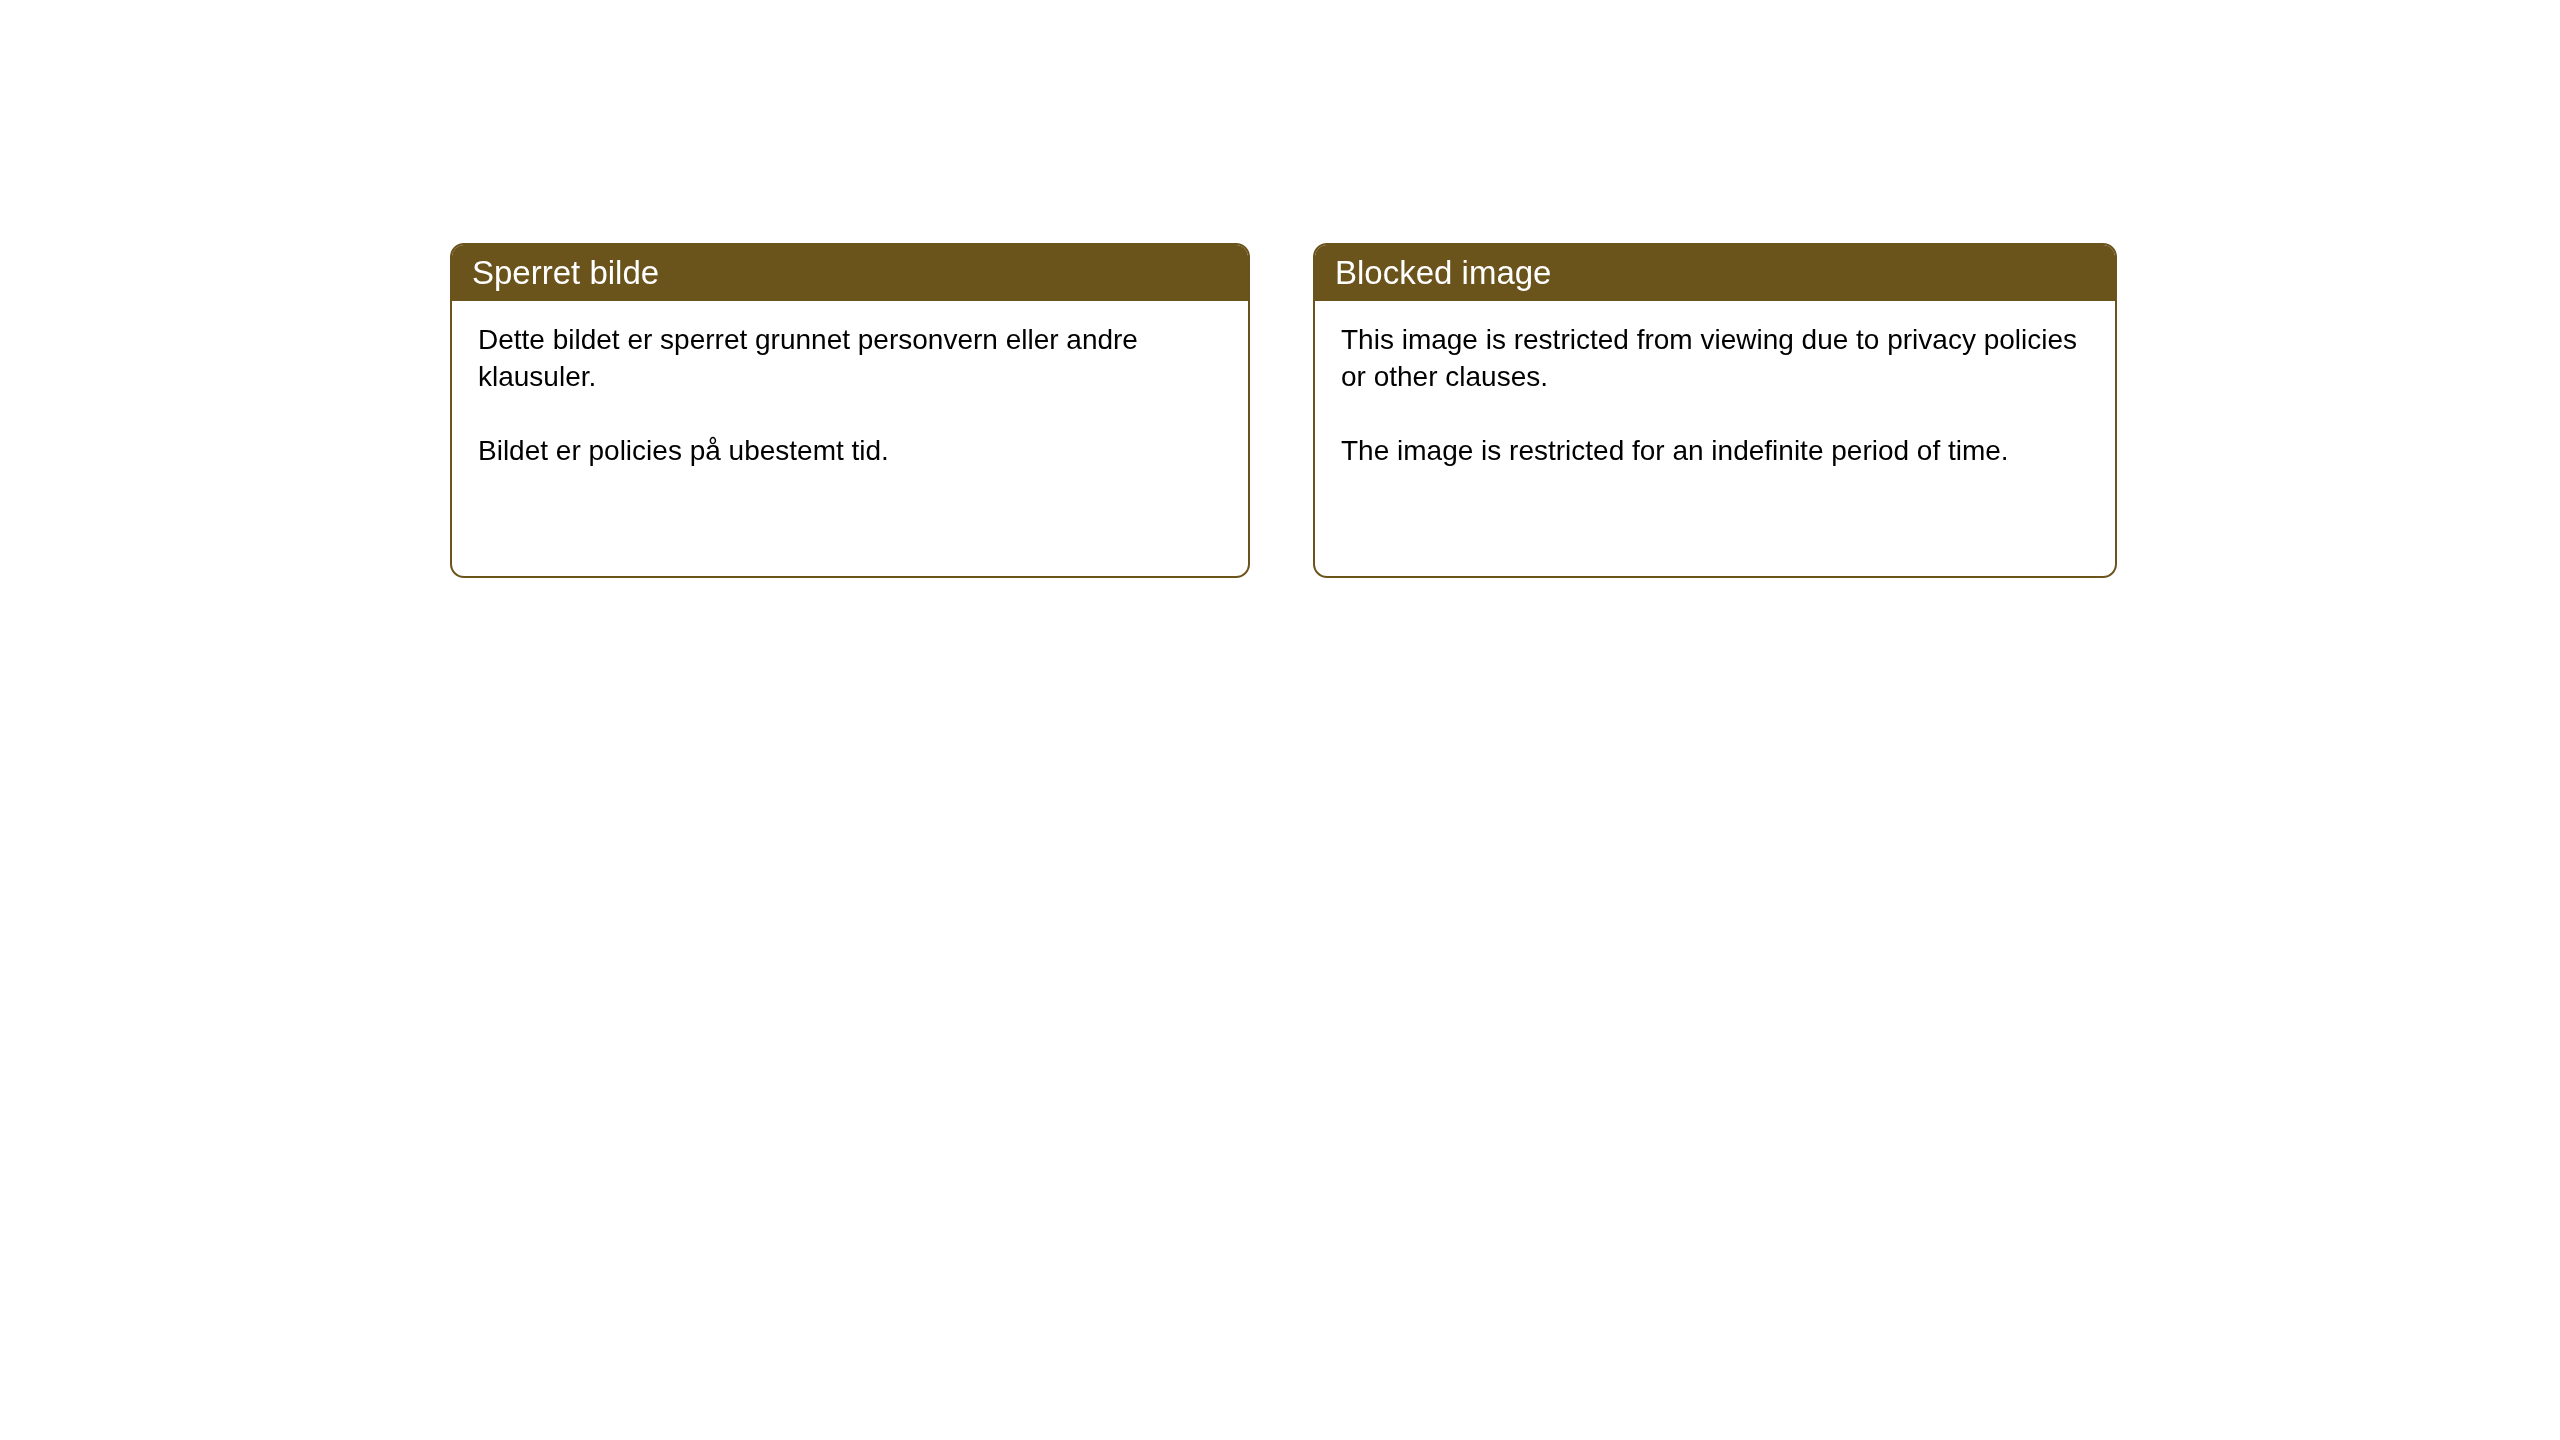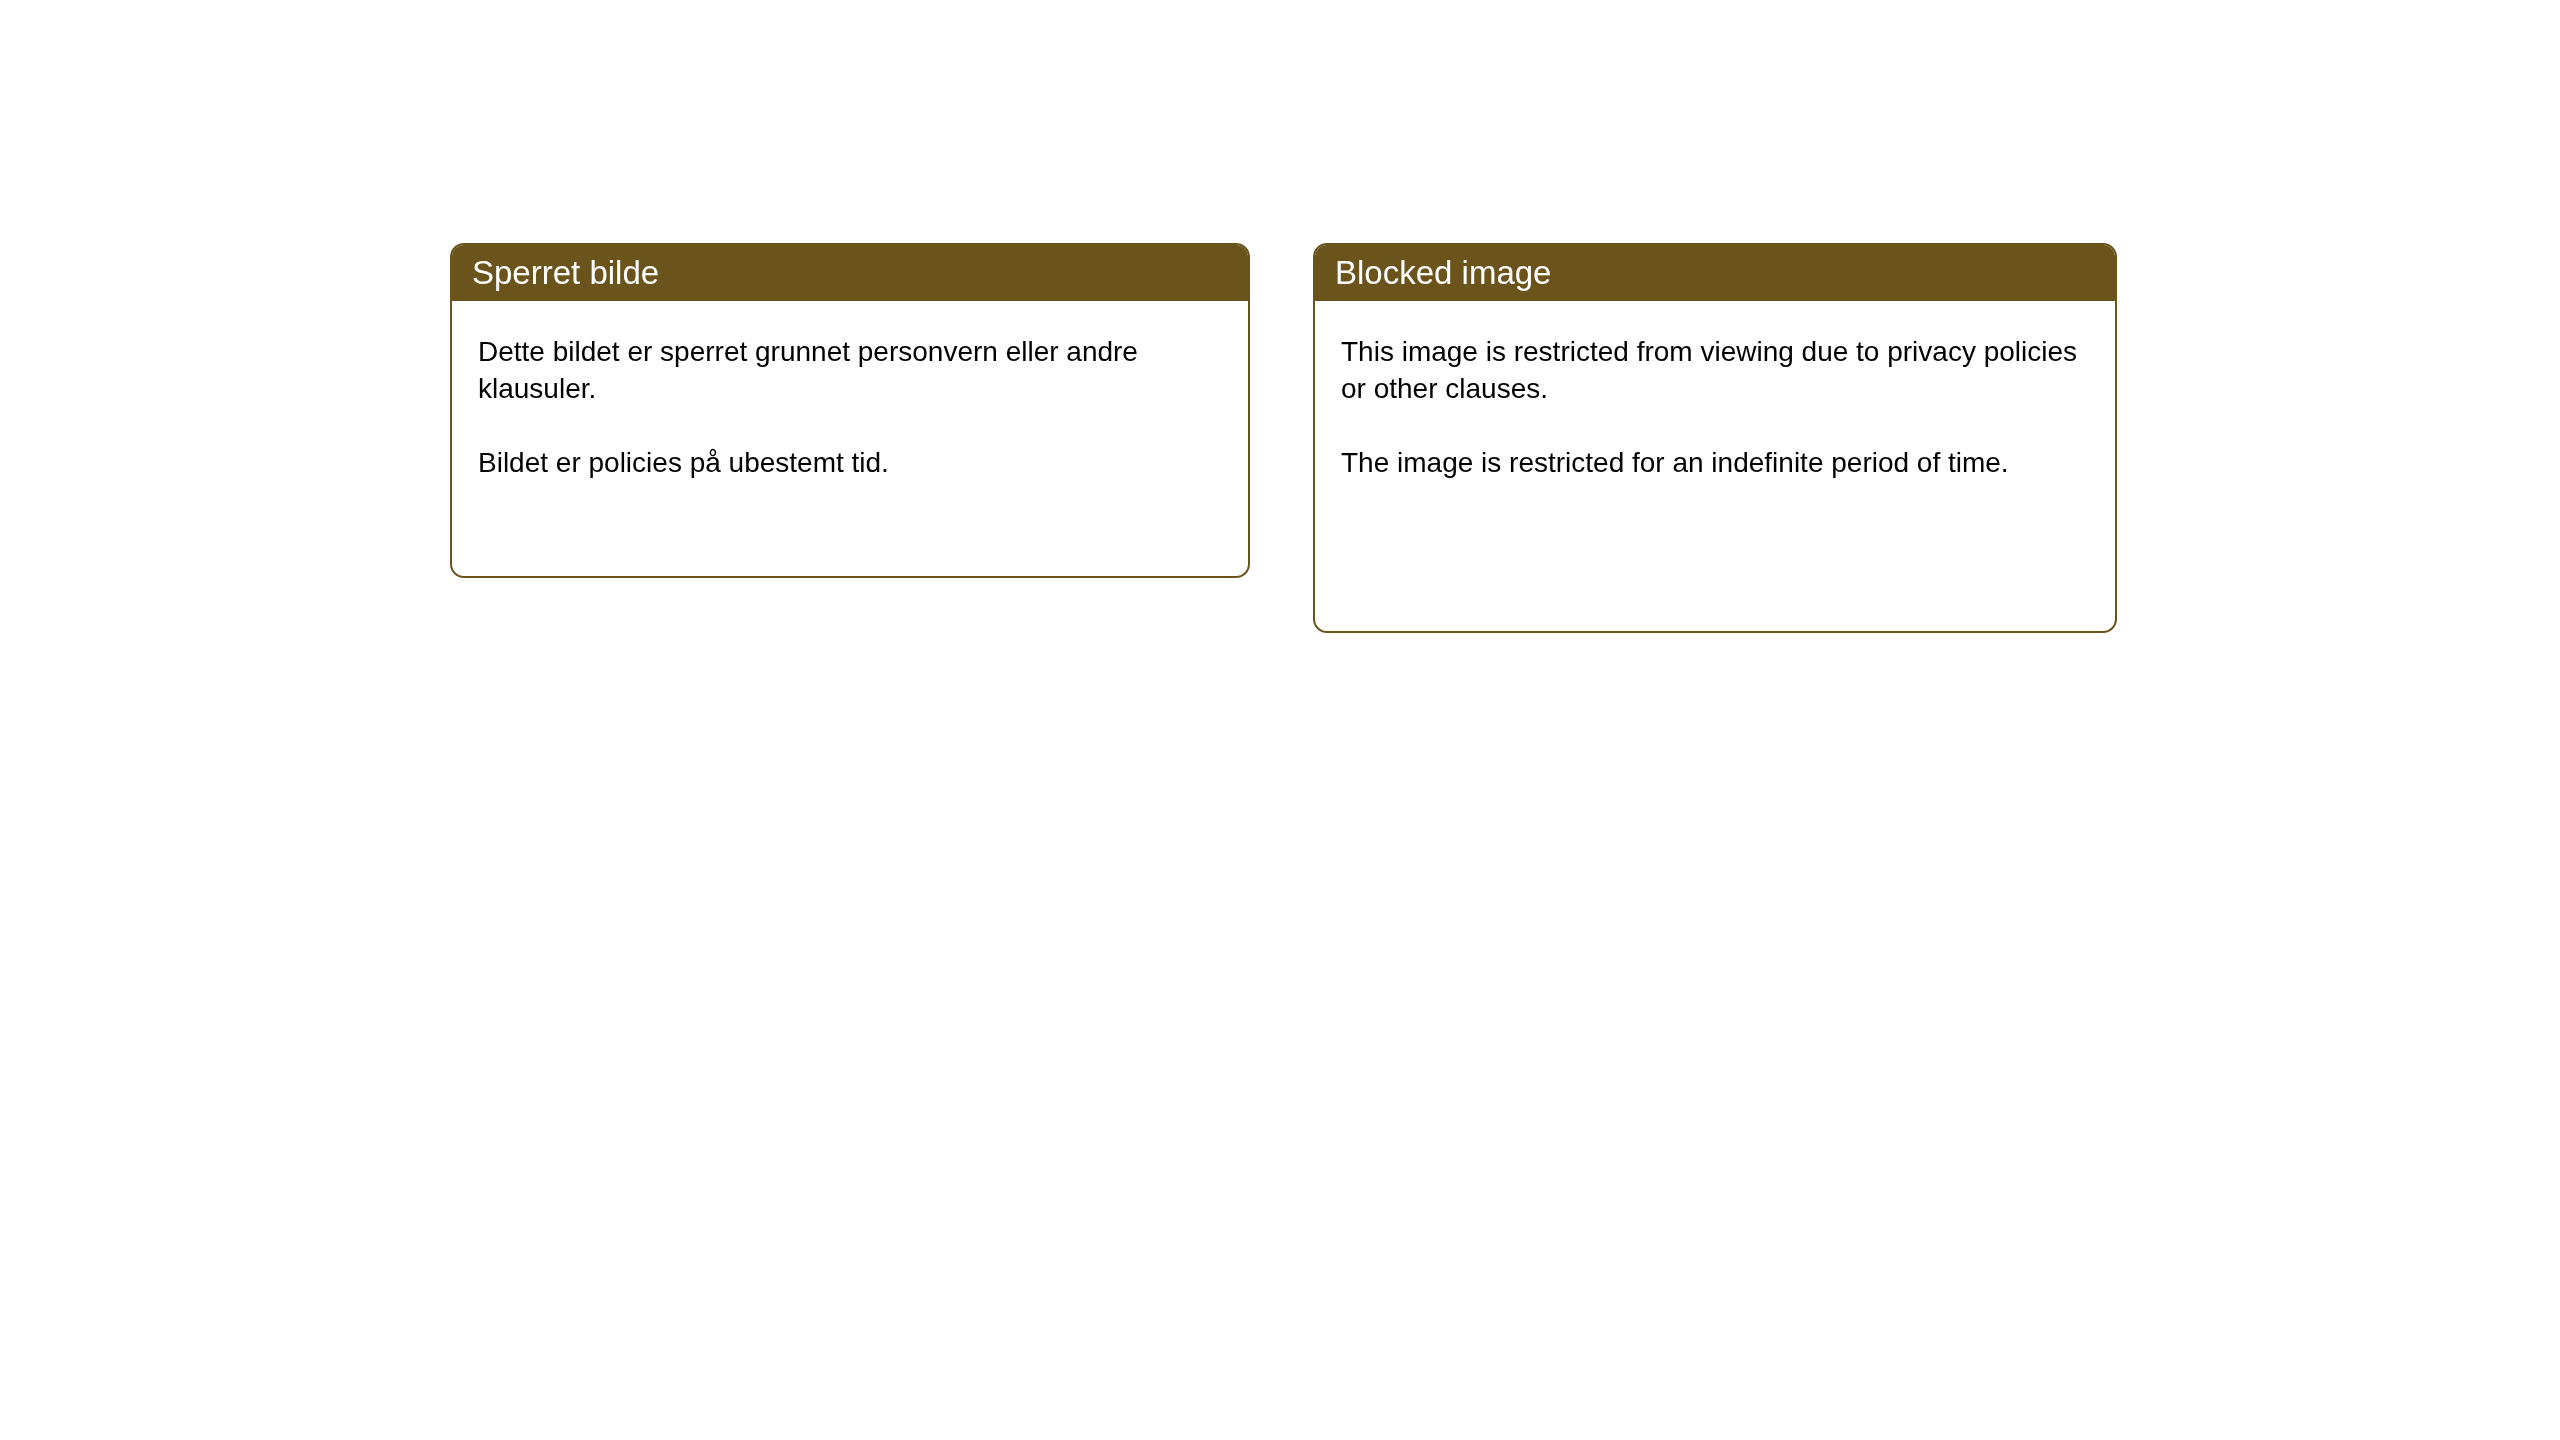--- a/index.html
+++ b/index.html
@@ -28,30 +28,30 @@
     box-sizing: border-box;
     background: #ffffff;
     border: 2px solid #6B531C;
     border-radius: 14px;
     overflow: hidden;
     display: flex;
     flex-direction: column;
   }
 
   .card-no  { width: 800px; height: 335px; }
-  .card-en  { width: 804px; height: 390px; }
+  .card-en  { width: 804px; height: 335px; }
 
   .card-header {
     background: #6B531C;
     height: 58px;
     flex: 0 0 58px;
     display: flex;
     align-items: center;
     padding: 0 22px;
-    margin: -2px -2px 12px -2px;
+    margin: -2px -2px 0 -2px;
     border-top-left-radius: 12px;
     border-top-right-radius: 12px;
   }
 
   .card-title {
     color: #ffffff;
     font-size: 33px;
     font-weight: 400;
     line-height: 1;
     white-space: nowrap;

